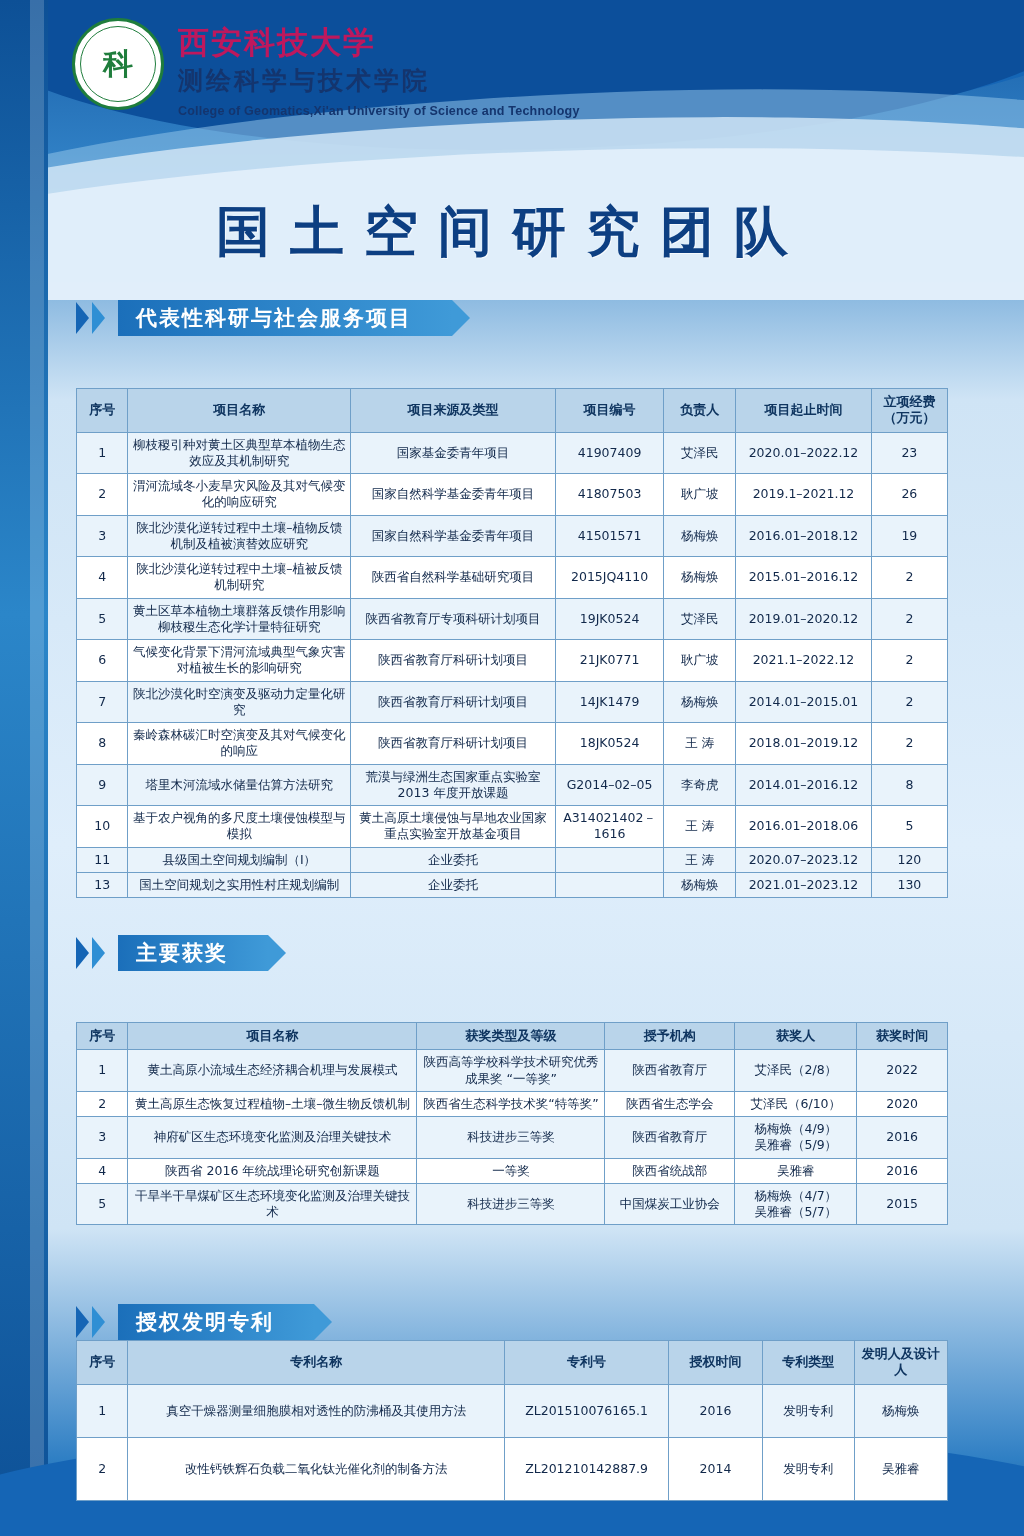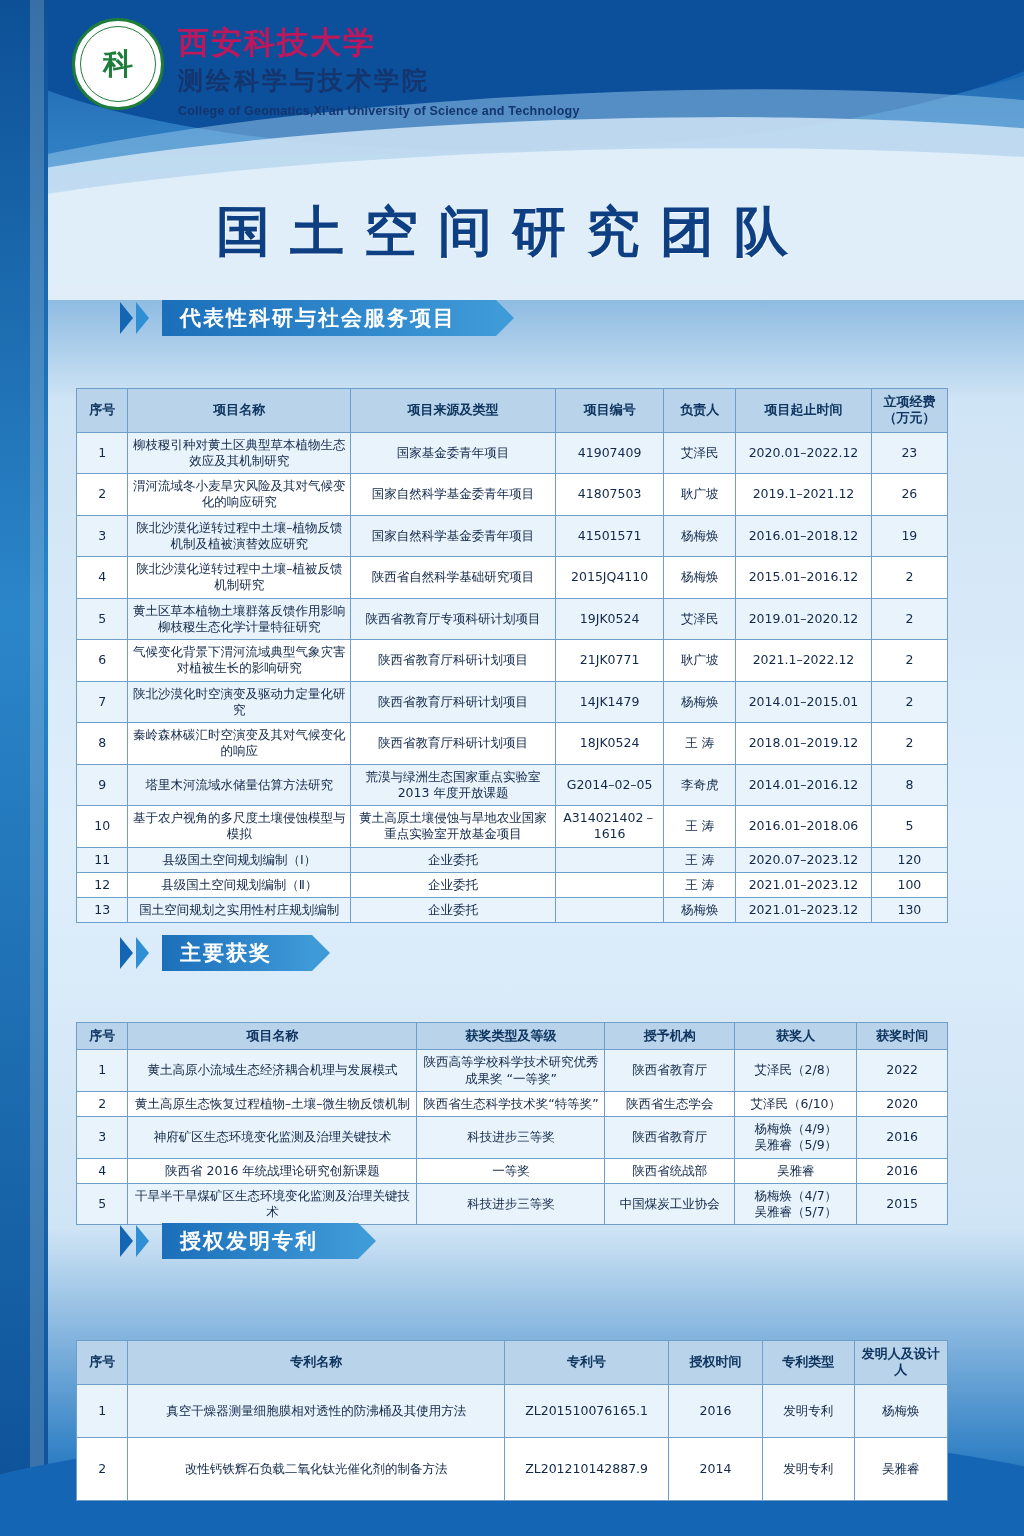--- a/index.html
+++ b/index.html
@@ -32,21 +32,21 @@
   .t-cn1{font-size:31px;font-weight:bold;color:#be185d;letter-spacing:2px;font-family:"DejaVu Sans",sans-serif;}
   .t-cn2{font-size:25px;font-weight:bold;color:#14356e;letter-spacing:3px;font-family:"DejaVu Sans",sans-serif;}
   .t-en{font-size:12.5px;font-weight:bold;color:#14356e;margin-top:7px;letter-spacing:.2px;}
 
   
   .maintitle{position:absolute;top:196px;left:0;width:1024px;text-align:center;z-index:6;
     font-size:54px;font-weight:bold;letter-spacing:20px;color:#0d3f82;
     font-family:"DejaVu Sans",sans-serif;text-shadow:1px 1px 0 #ffffffaa;}
 
   
-  .section-h{position:absolute;display:flex;align-items:center;z-index:6;margin-left:44px;}
+  .section-h{position:absolute;display:flex;align-items:center;z-index:6;}
   .chev{display:flex;margin-right:10px;}
   .chev span{display:block;width:0;height:0;border-top:16px solid transparent;border-bottom:16px solid transparent;border-left:13px solid #1565b5;margin-right:3px;}
   .chev span:nth-child(2){border-left-color:#2f8fd4;}
   .sec-banner{position:relative;height:36px;display:flex;align-items:center;padding:0 40px 0 18px;
     background:linear-gradient(90deg,#1b6fba,#3f9ad8);}
   .sec-banner:after{content:"";position:absolute;right:-18px;top:0;width:0;height:0;
     border-top:18px solid transparent;border-bottom:18px solid transparent;border-left:18px solid #3f9ad8;}
   .sec-banner .txt{font-size:21px;font-weight:bold;color:#fff;letter-spacing:2px;font-family:"DejaVu Sans",sans-serif;}
 
   
@@ -211,29 +211,20 @@
     </tr>
     <tr class="odd">
       <td>11</td>
       <td class="tname">县级国土空间规划编制（Ⅰ）</td>
       <td>企业委托</td>
       <td></td>
       <td>王  涛</td>
       <td>2020.07–2023.12</td>
       <td>120</td>
     </tr>
-    <tr class="even">
-      <td>12</td>
-      <td class="tname">县级国土空间规划编制（Ⅱ）</td>
-      <td>企业委托</td>
-      <td></td>
-      <td>王  涛</td>
-      <td>2021.01–2023.12</td>
-      <td>100</td>
-    </tr>
     <tr class="odd">
       <td>13</td>
       <td class="tname">国土空间规划之实用性村庄规划编制</td>
       <td>企业委托</td>
       <td></td>
       <td>杨梅焕</td>
       <td>2021.01–2023.12</td>
       <td>130</td>
     </tr>
   </tbody>
@@ -299,21 +290,21 @@
       <td>干旱半干旱煤矿区生态环境变化监测及治理关键技术</td>
       <td>科技进步三等奖</td>
       <td>中国煤炭工业协会</td>
       <td style="white-space:pre-line">杨梅焕（4/7）
 吴雅睿（5/7）</td>
       <td>2015</td>
     </tr>
   </tbody>
 </table>
 
-<div class="section-h" style="left:76px;top:1223px;text-align:right;">
+<div class="section-h" style="left:76px;top:1304px;text-align:right;">
   <div class="chev">
       <span></span>
       <span></span>
     </div>
   <div class="sec-banner">
       <div class="txt">授权发明专利</div>
     </div>
 </div>
 
 <table id="tbl-patents">

